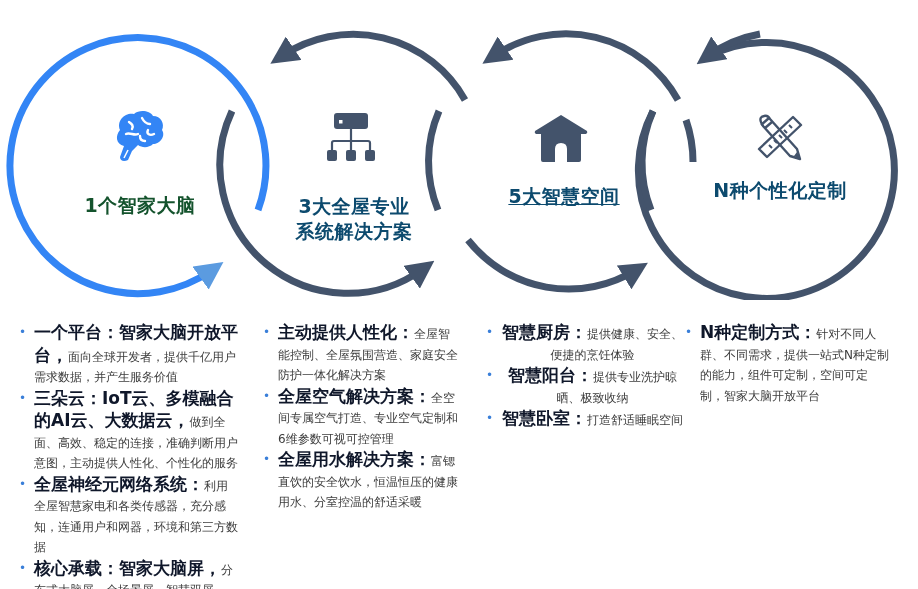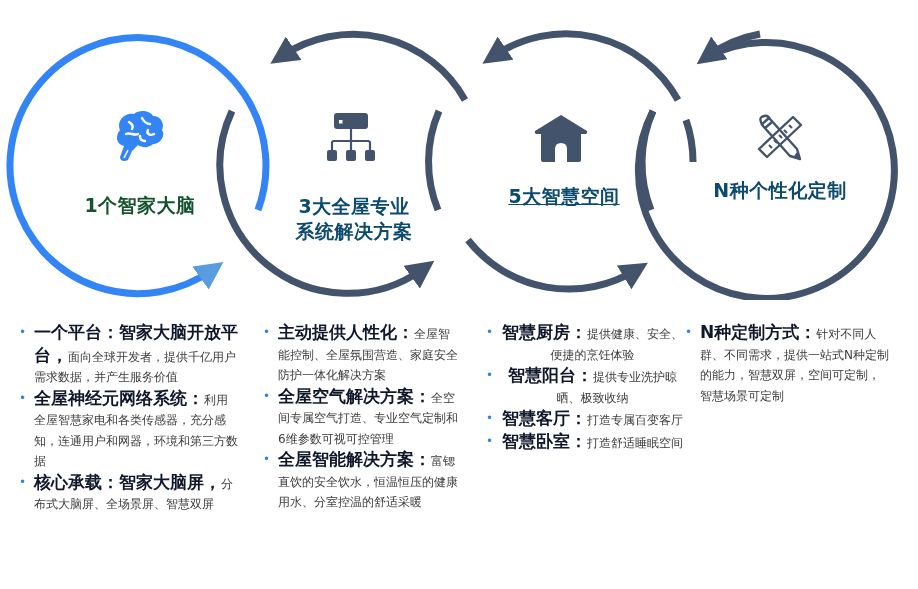--- a/index.html
+++ b/index.html
@@ -104,39 +104,39 @@
 <div class="circle-title" style="left:482px;top:184px;width:164px;text-decoration:underline;">
   <div>5大智慧空间</div>
 </div>
 <div class="circle-title" style="left:690px;top:178px;width:180px;text-align:center;">
   <div>N种个性化定制</div>
 </div>
 
 <div class="col" style="left:17px;width:222px;">
   <ul>
     <li><span class="hl">一个平台：智家大脑开放平台，</span><span>面向全球开发者，提供千亿用户需求数据，并产生服务价值</span></li>
+    <li><span class="hl">三朵云：IoT云、多模融合的AI云、大数据云，</span><span>做到全面、高效、稳定的连接，准确判断用户意图，主动提供人性化、个性化的服务</span></li>
     <li><span class="hl">全屋神经元网络系统：</span><span>利用全屋智慧家电和各类传感器，充分感知，连通用户和网器，环境和第三方数据</span></li>
     <li><span class="hl">核心承载：智家大脑屏，</span><span>分布式大脑屏、全场景屏、智慧双屏</span></li>
   </ul>
 </div>
 
 <div class="col" style="left:261px;width:200px;">
   <ul>
     <li><span class="hl">主动提供人性化：</span><span>全屋智能控制、全屋氛围营造、家庭安全防护一体化解决方案</span></li>
     <li><span class="hl">全屋空气解决方案：</span><span>全空间专属空气打造、专业空气定制和6维参数可视可控管理</span></li>
-    <li><span class="hl">全屋智能解决方案：</span><span>富锶直饮的安全饮水，恒温恒压的健康用水、分室控温的舒适采暖</span></li>
+    <li><span class="hl">全屋用水解决方案：</span><span>富锶直饮的安全饮水，恒温恒压的健康用水、分室控温的舒适采暖</span></li>
   </ul>
 </div>
 
 <div class="col" style="left:484px;width:200px;text-align:center;">
   <ul>
     <li><span class="hl">智慧厨房：</span><span>提供健康、安全、便捷的烹饪体验</span></li>
     <li><span class="hl">智慧阳台：</span><span>提供专业洗护晾晒、极致收纳</span></li>
-    <li><span class="hl">智慧客厅：</span><span>打造专属百变客厅</span></li>
     <li><span class="hl">智慧卧室：</span><span>打造舒适睡眠空间</span></li>
   </ul>
 </div>
 
 <div class="col" style="left:683px;width:206px;">
   <ul>
-    <li><span class="hl">N种定制方式：</span><span>针对不同人群、不同需求，提供一站式N种定制的能力，智慧双屏，空间可定制，智慧场景可定制</span></li>
+    <li><span class="hl">N种定制方式：</span><span>针对不同人群、不同需求，提供一站式N种定制的能力，组件可定制，空间可定制，智家大脑开放平台</span></li>
   </ul>
 </div>
 
 </body></html>

